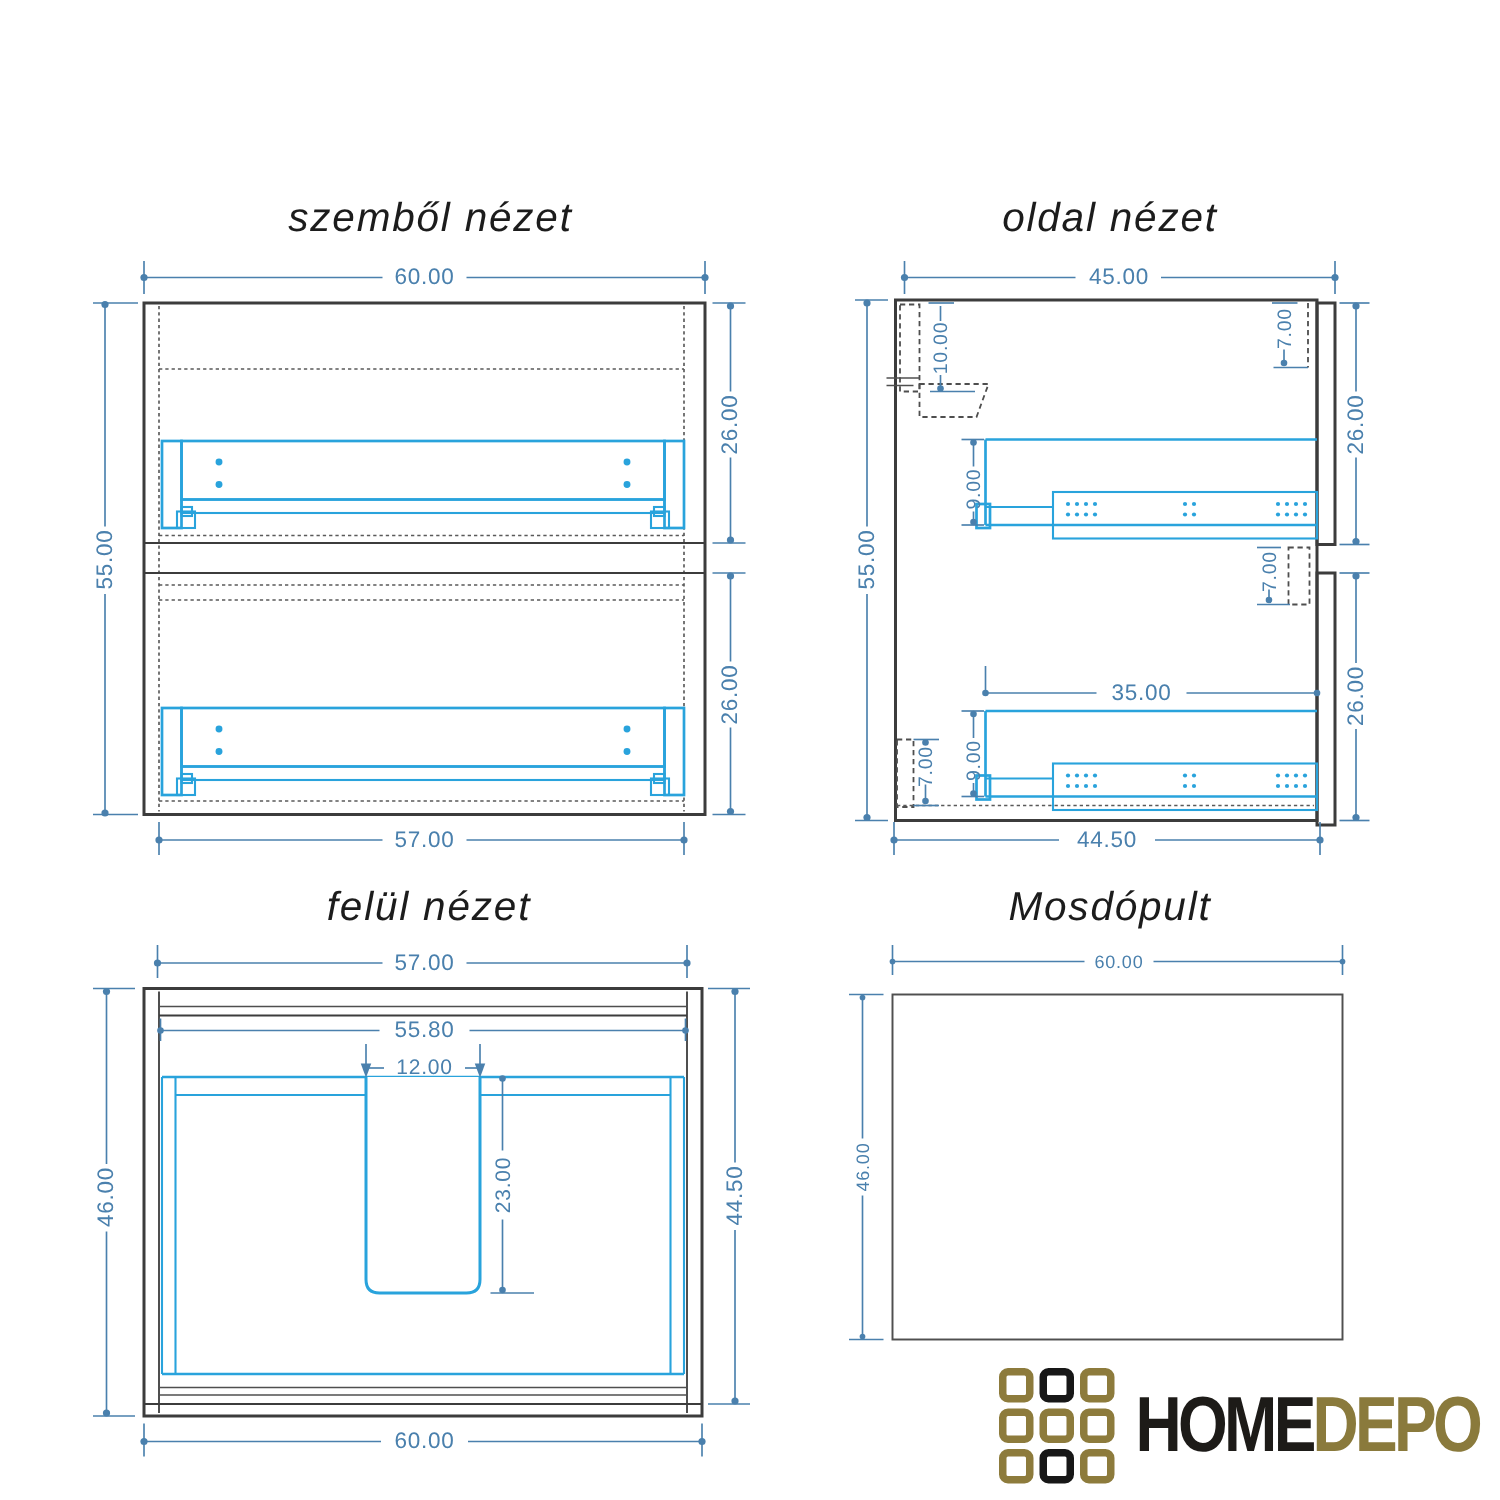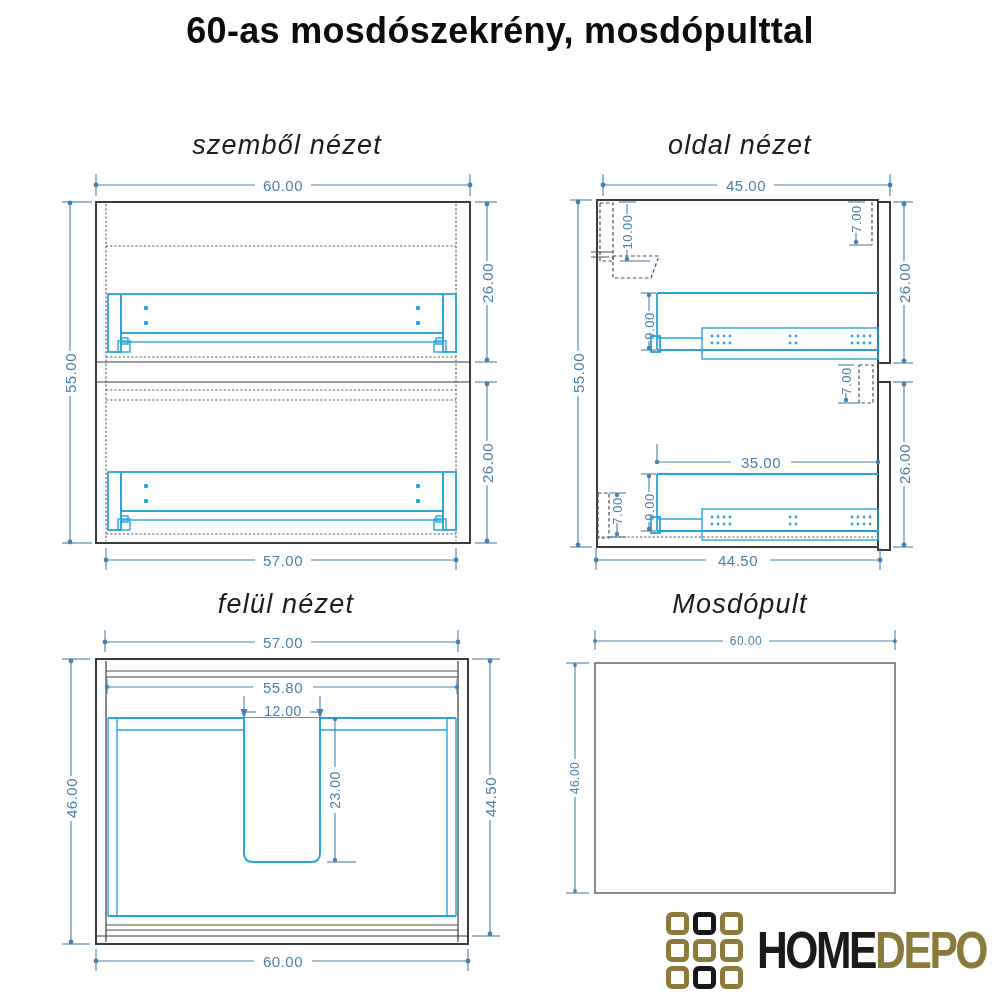--- a/index.html
+++ b/index.html
@@ -33,21 +33,20 @@
   .logo-text{font-size:52px;font-weight:bold;letter-spacing:-3px;line-height:1;white-space:nowrap;
              transform:scaleX(.82);transform-origin:left center;}
   .logo-text .home{color:#1d1b18;}
   .logo-text .depo{color:#8a7a3c;}
 </style>
 <title>60-as mosdószekrény, mosdópulttal</title></head>
 <body>
 
 <div class="stage">
 
-  <h1 class="page-title">60-as mosdószekrény, mosdópulttal</h1>
 
   <svg width="1000" height="870" viewBox="0 0 1000 870">
 
     <g>
       <text class="vtitle" x="287" y="24">szemből nézet</text>
 
       <g class="dim">
         <line class="dl" x1="96" y1="44" x2="96" y2="66"></line>
           <line class="dl" x1="470" y1="44" x2="470" y2="66"></line>
         <line class="dl" x1="96" y1="55" x2="255" y2="55"></line>

